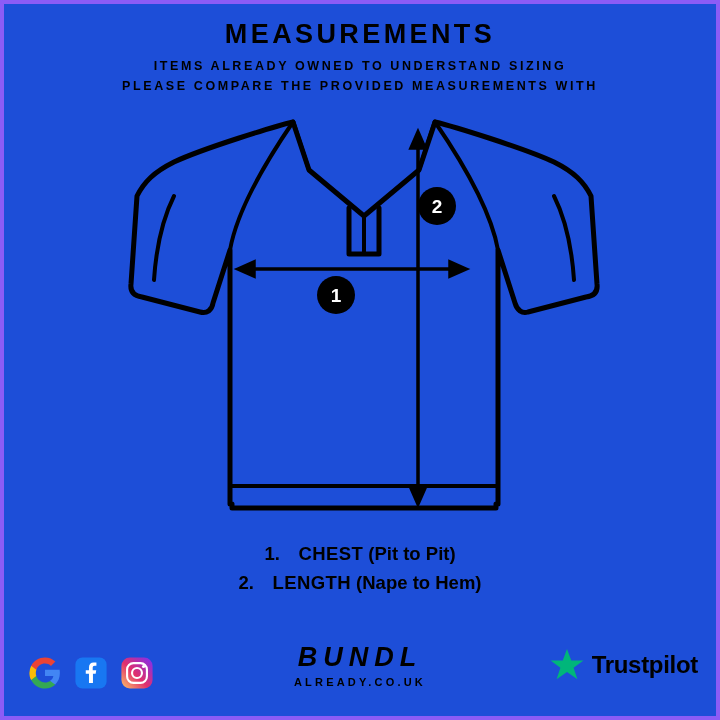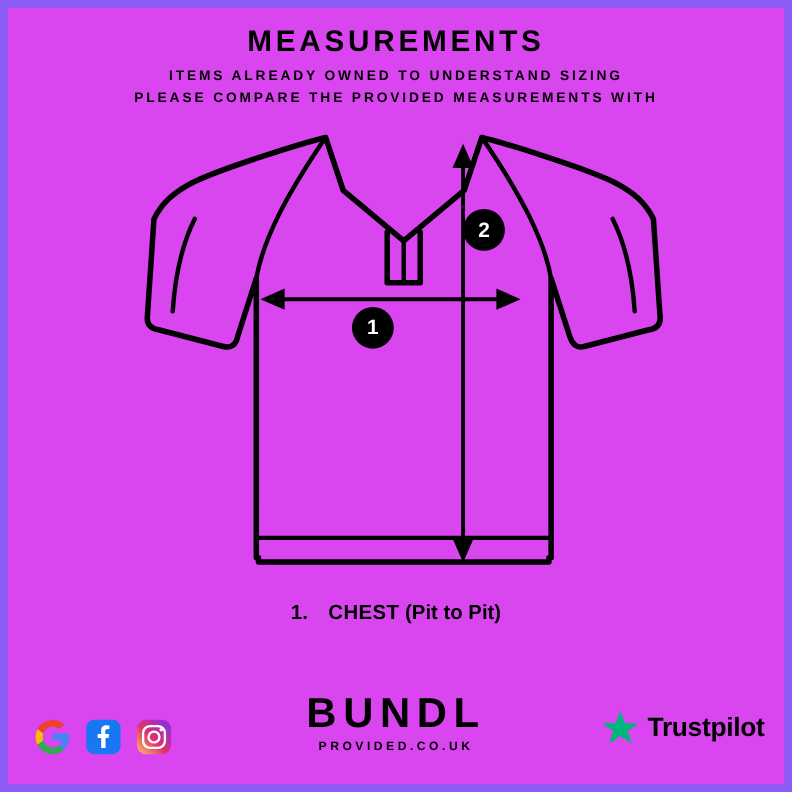--- a/index.html
+++ b/index.html
@@ -12,22 +12,22 @@
     height: 720px;
     font-family: "Liberation Sans", sans-serif;
     color: #000000;
     overflow: hidden;
   }
   #page {
     position: relative;
     width: 720px;
     height: 720px;
     box-sizing: border-box;
-    border: 7px solid #8b5cf6;
-    background: #d946ef;
+    border: 4px solid #8b5cf6;
+    background: #1d4ed8;
   }
 
   
   .header {
     position: absolute;
     top: 16px;
     left: 0;
     width: 100%;
     text-align: center;
   }
@@ -122,24 +122,25 @@
 
   
   .brand {
     position: absolute;
     left: 0;
     width: 100%;
     bottom: 10px;
     text-align: center;
   }
   .brand-name {
-    font-size: 38px;
+    font-size: 27px;
     font-weight: bold;
     letter-spacing: 6px;
     line-height: 1;
+    font-style: italic;
   }
   .brand-sub {
     font-size: 11px;
     font-weight: bold;
     letter-spacing: 3.2px;
     margin-top: 5px;
   }
 
   
   .trustpilot {
@@ -226,20 +227,23 @@
     </svg>
 
     <div class="badge badge-1">1</div>
     <div class="badge badge-2">2</div>
   </div>
 
   <div class="legend">
     <div class="legend-row">
       <span class="legend-num">1.</span><span class="legend-main">CHEST</span>&nbsp;<span class="legend-sub">(Pit to Pit)</span>
     </div>
+    <div class="legend-row">
+      <span class="legend-num">2.</span><span class="legend-main">LENGTH</span>&nbsp;<span class="legend-sub">(Nape to Hem)</span>
+    </div>
   </div>
 
   <div class="footer">
 
     <div class="socials">
 
       <svg class="social-ico" viewBox="0 0 48 48">
         <path fill="#4285f4" d="M45 24c0-1.6-.15-3.1-.4-4.6H24v8.7h11.8c-.5 2.7-2.05 5-4.35 6.55v5.45h7.05C42.6 36.2 45 30.6 45 24z"></path>
         <path fill="#34a853" d="M24 46c5.9 0 10.85-1.95 14.5-5.3l-7.05-5.45c-1.95 1.3-4.45 2.1-7.45 2.1-5.7 0-10.55-3.85-12.3-9.05H4.4v5.65C8.05 41.2 15.4 46 24 46z"></path>
         <path fill="#fbbc05" d="M11.7 28.3c-.45-1.3-.7-2.7-.7-4.3s.25-3 .7-4.3v-5.65H4.4A21.9 21.9 0 0 0 2 24c0 3.55.85 6.9 2.4 9.95l7.3-5.65z"></path>
@@ -261,21 +265,21 @@
         </defs>
         <rect x="2" y="2" width="44" height="44" rx="12" fill="url(#ig)"></rect>
         <rect x="10" y="10" width="28" height="28" rx="9" fill="none" stroke="#ffffff" stroke-width="3"></rect>
         <circle cx="24" cy="24" r="7" fill="none" stroke="#ffffff" stroke-width="3"></circle>
         <circle cx="33.2" cy="14.8" r="2.2" fill="#ffffff"></circle>
       </svg>
     </div>
 
     <div class="brand">
       <div class="brand-name">BUNDL</div>
-      <div class="brand-sub">PROVIDED.CO.UK</div>
+      <div class="brand-sub">ALREADY.CO.UK</div>
     </div>
 
     <div class="trustpilot">
       <svg width="34" height="34" viewBox="0 0 32 32">
         <polygon points="16,1 20,11.8 31.5,11.8 22.2,18.6 25.8,29.4 16,22.7 6.2,29.4 9.8,18.6 0.5,11.8 12,11.8" fill="#00b67a"></polygon>
       </svg>
       <span class="tp-label">Trustpilot</span>
     </div>
 
   </div>

